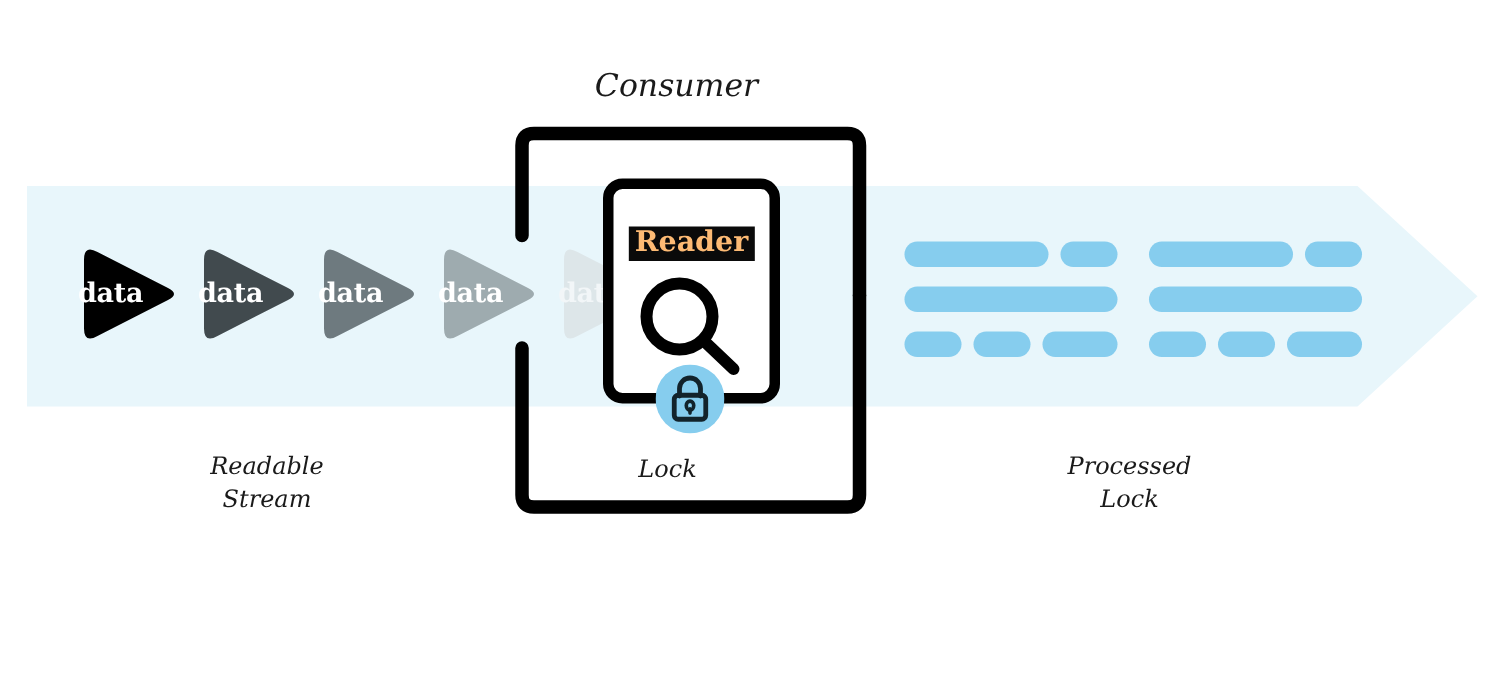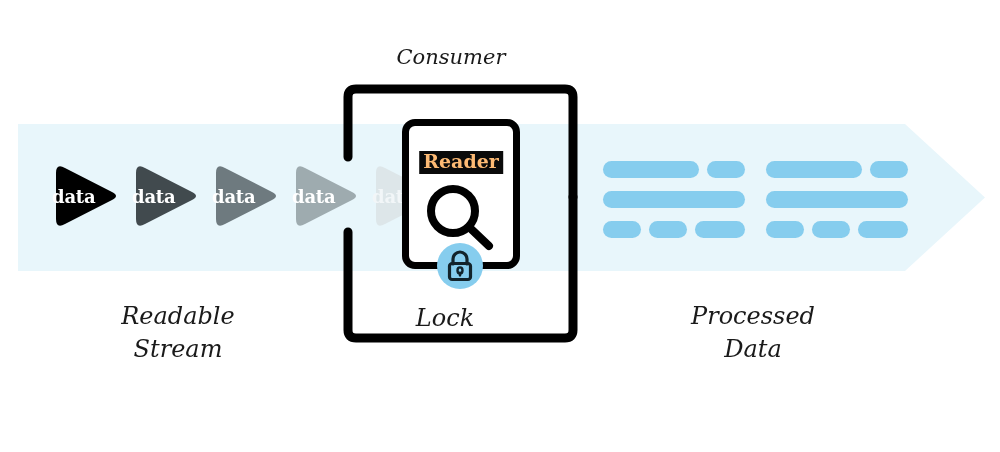--- a/index.html
+++ b/index.html
@@ -98,21 +98,21 @@
     height: 17px;
   }
   
   .caption {
     position: absolute;
     font-family: "DejaVu Serif", serif;
     font-style: italic;
     color: #1a1a1a;
     text-align: center;
     line-height: 1.38;
-    font-size: 24px;
+    font-size: 16px;
     white-space: pre-line;
   }
   .caption.title { font-size: 21px; }
 </style>
 </head>
 <body>
 
 <div id="stage">
 
   <svg class="band-svg layer" width="1000" height="452" viewBox="0 0 1000 452">
@@ -199,15 +199,15 @@
   </div>
 
   <div class="caption title" style="left:351px; top:43px; width:200px;">Consumer</div>
 
   <div class="caption" style="left:78px; top:300px; width:200px;">Readable
 Stream</div>
 
   <div class="caption" style="left:375px; top:302px; width:140px;">Lock</div>
 
   <div class="caption" style="left:653px; top:300px; width:200px;">Processed
-Data</div>
+Lock</div>
 
 </div>
 
 </body></html>

